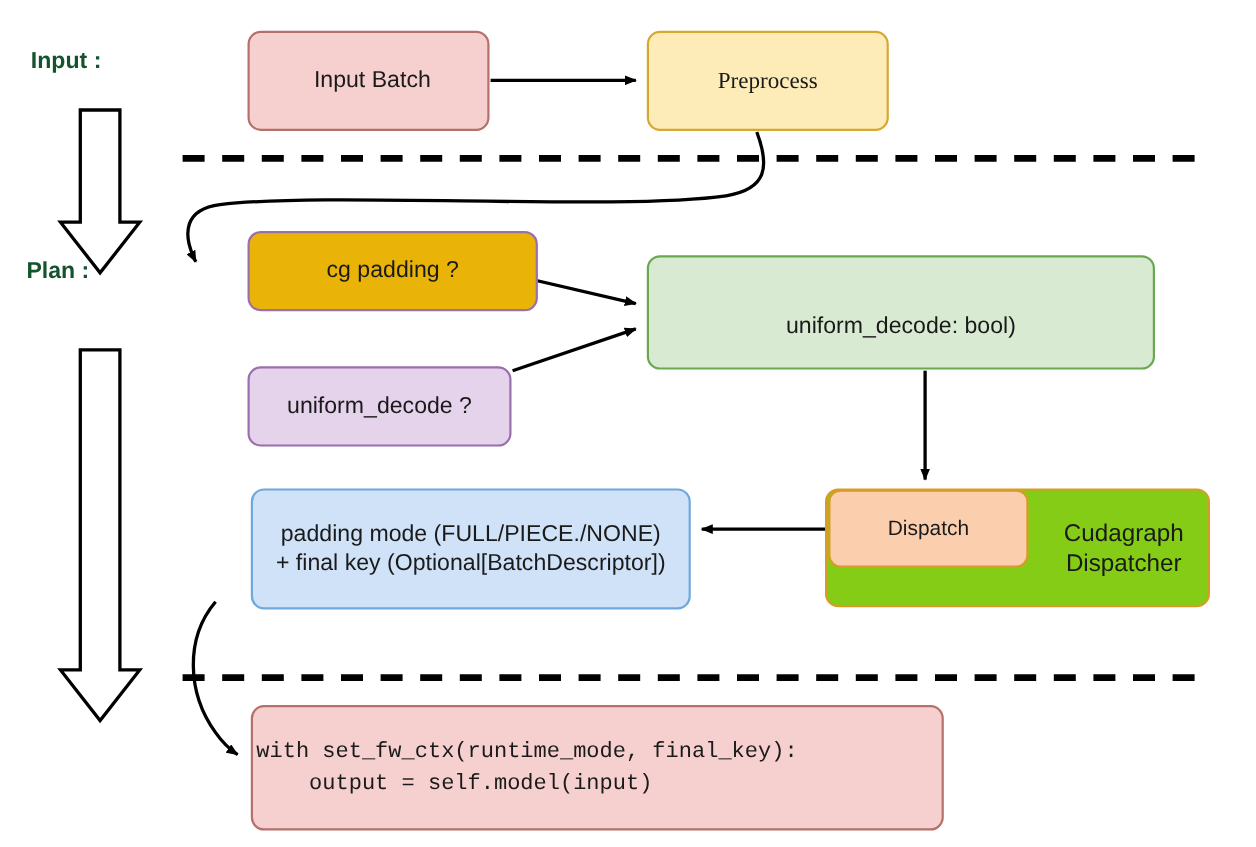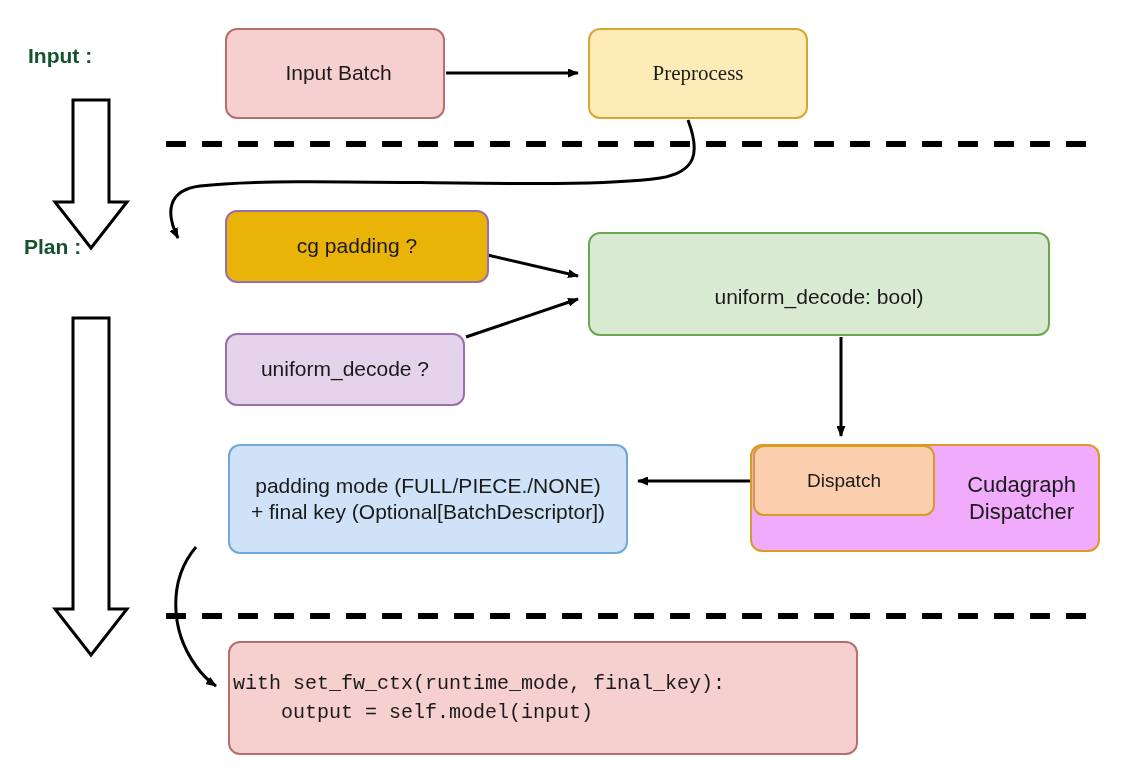--- a/index.html
+++ b/index.html
@@ -83,21 +83,21 @@
     font-size: 21px;
   }
   .node-runtime-mode {
     left: 228px; top: 444px; width: 400px; height: 110px;
     background: #cfe2f7;
     border-color: #6fa8dc;
     font-size: 21px;
   }
   .node-cudagraph-dispatcher {
     left: 750px; top: 444px; width: 350px; height: 108px;
-    background: #f0abfc;
+    background: #84cc16;
     border-color: #d99b26;
     justify-content: flex-end;
     padding-right: 22px;
     font-size: 22px;
   }
   .node-cudagraph-dispatcher .node-text {
     width: auto;
   }
   .node-dispatch {
     left: 753px; top: 445px; width: 182px; height: 71px;

